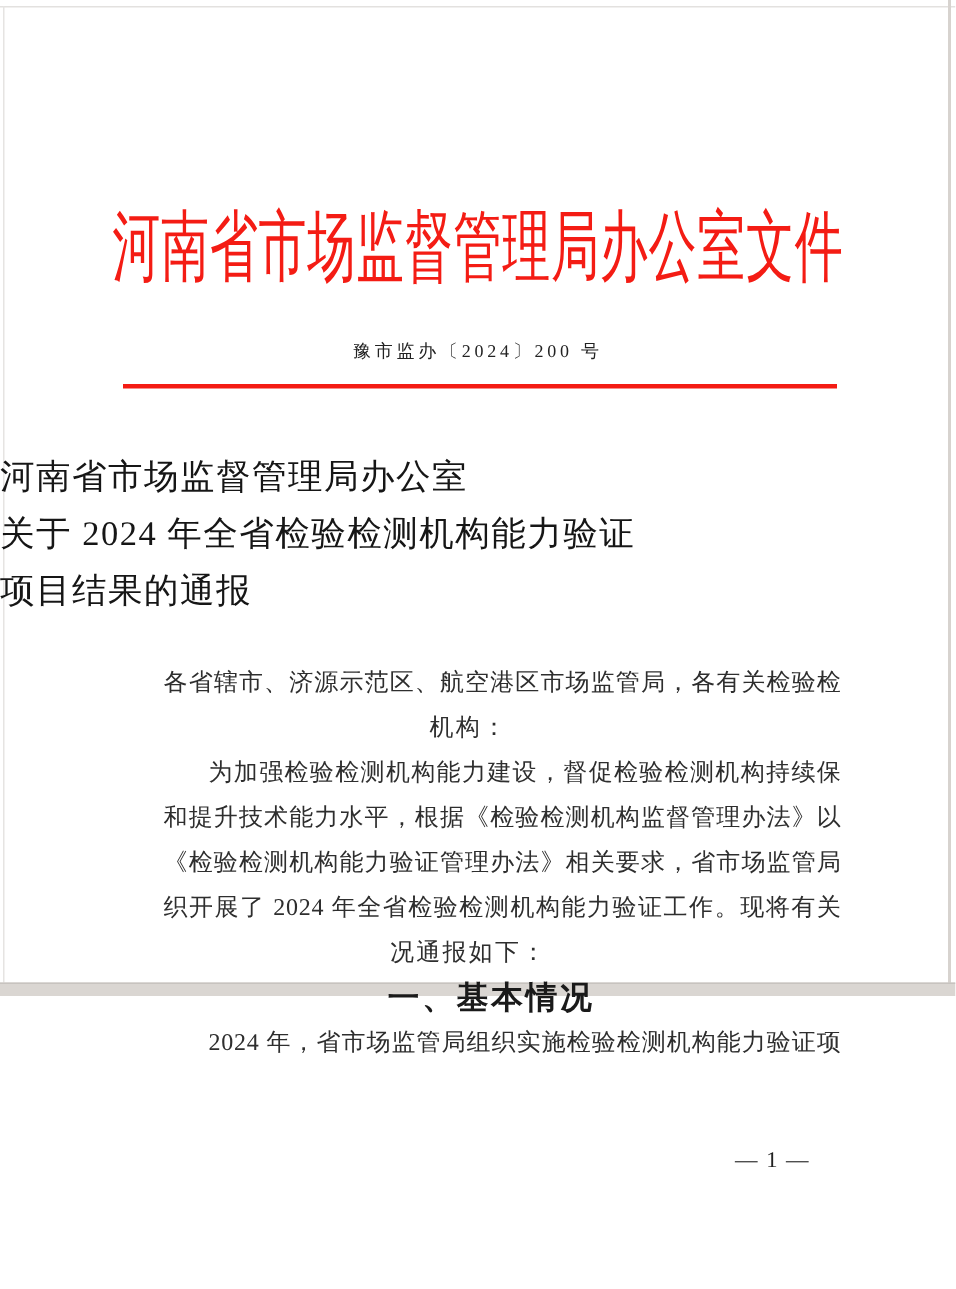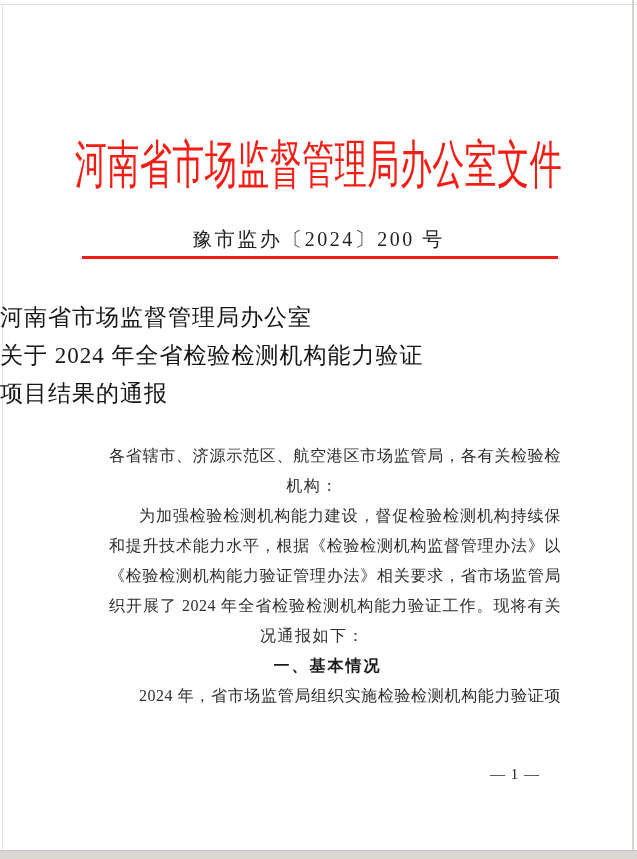--- a/index.html
+++ b/index.html
@@ -7,21 +7,21 @@
     padding: 0;
     width: 637px;
     height: 859px;
     background: #ffffff;
     overflow: hidden;
     font-family: "Liberation Serif", "DejaVu Serif", serif;
   }
   .page {
     position: relative;
     width: 637px;
-    height: 859px;
+    height: 664px;
     background: #ffffff;
   }
   
   .edge-top {
     position: absolute; top: 4px; left: 0; right: 0; height: 1px;
     background: #e3e1df;
   }
   .edge-left {
     position: absolute; top: 4px; bottom: 9px; left: 2px; width: 1px;
     background: #e6e4e2;
@@ -46,21 +46,21 @@
     letter-spacing: 0.5px;
     white-space: nowrap;
     color: var(--accent, #f41c14);
     transform: scale(1, 1.62);
     transform-origin: center center;
   }
   
   .doc-number {
     position: absolute; top: 226px; left: 0; width: 637px;
     text-align: center;
-    font-size: 20px;
+    font-size: 12px;
     letter-spacing: 2.5px;
     color: #222222;
     white-space: nowrap;
   }
   
   .red-rule {
     position: absolute; top: 256px; left: 82px; width: 476px; height: 3px;
     background: var(--accent, #f41c14);
   }
   
@@ -92,21 +92,21 @@
     text-align: justify;
     text-justify: inter-character;
     text-align-last: justify;
     overflow: hidden;
     margin-left: 45px;
   }
   .l.indent { padding-left: 30px; }
   .l.heading {
     font-family: "Liberation Sans", "DejaVu Sans", sans-serif;
     font-weight: bold;
-    font-size: 16px;
+    font-size: 21px;
     letter-spacing: 2px;
     color: #1a1a1a;
   }
   
   .page-number {
     position: absolute; top: 766px; left: 0; right: 97px;
     text-align: right;
     font-size: 15px;
     letter-spacing: 1px;
     color: #222222;

